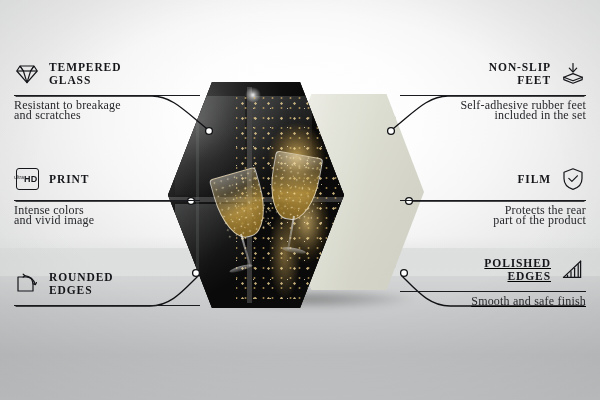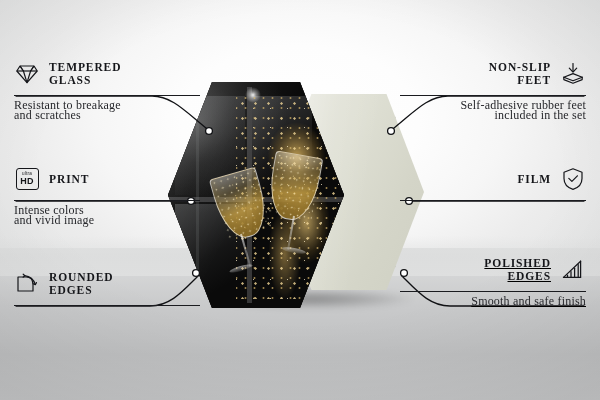--- a/index.html
+++ b/index.html
@@ -146,21 +146,21 @@
   .callout.left .c-title{text-align:left;}
   .callout.right .c-title{text-align:right;}
   .c-rule{height:1px;background:#1a1b1f;margin-top:3px;}
   .c-desc{
     font-size:12px;color:#26272b;line-height:10.4px;margin-top:4px;letter-spacing:.2px;
   }
   .c-icon{width:26px;height:26px;flex:0 0 26px;display:flex;align-items:center;justify-content:center;}
   .c-icon svg{display:block;}
   .hd-badge{
     width:21px;height:20px;border:1.4px solid #15161a;border-radius:3px;
-    display:flex;flex-direction:column;align-items:center;justify-content:center;
+    display:flex;flex-direction:row;align-items:center;justify-content:flex-end;
     font-family:"Liberation Sans","DejaVu Sans",sans-serif;color:#15161a;line-height:1;
   }
   .hd-badge .u{font-size:4.6px;letter-spacing:.2px;margin-bottom:.5px;}
   .hd-badge .h{font-size:9px;font-weight:700;letter-spacing:.2px;}
 </style>
 </head>
 <body>
 
 <div class="stage">
 
@@ -334,20 +334,24 @@
             <path d="M11 1.8 L20 5.2 V11.4 C20 16.6 16.2 20.6 11 22.4 C5.8 20.6 2 16.6 2 11.4 V5.2 Z"></path>
             <path d="M6.8 11.4 L9.9 14.4 L15.4 8.8"></path>
           </g>
         </svg>
       </span>
       <span class="c-title">
         <span class="l2">FILM</span>
       </span>
     </div>
     <div class="c-rule"></div>
+    <div class="c-desc">
+      <span>Protects the rear</span><br>
+      <span>part of the product</span>
+    </div>
   </div>
 
   <div class="callout right" style="top:252px;text-decoration:underline;">
     <div class="c-head">
       <span class="c-icon">
         <svg width="24" height="22" viewBox="0 0 24 22">
           <g stroke="#15161a" stroke-width="1.25" stroke-linecap="round">
             <path d="M2.5 18.4 L19.6 2.2"></path>
             <path d="M19.6 2.2 L19.6 18.4 L2.5 18.4" fill="none"></path>
             <path d="M17.2 18.4 L17.2 5.6"></path>

